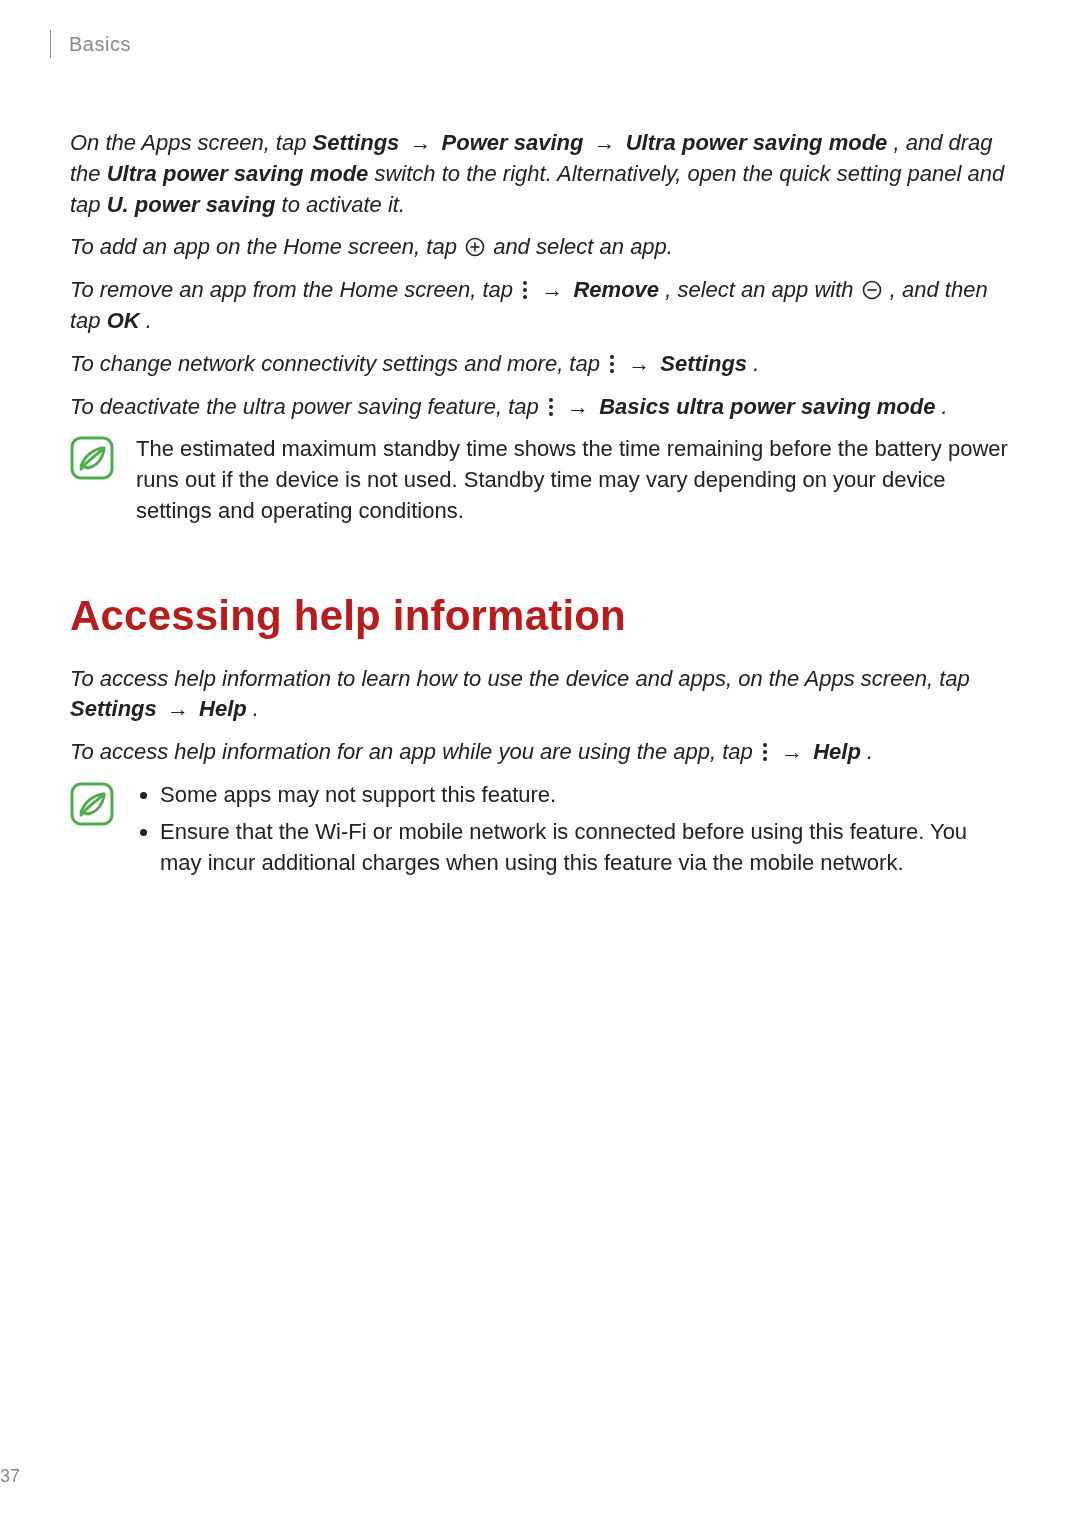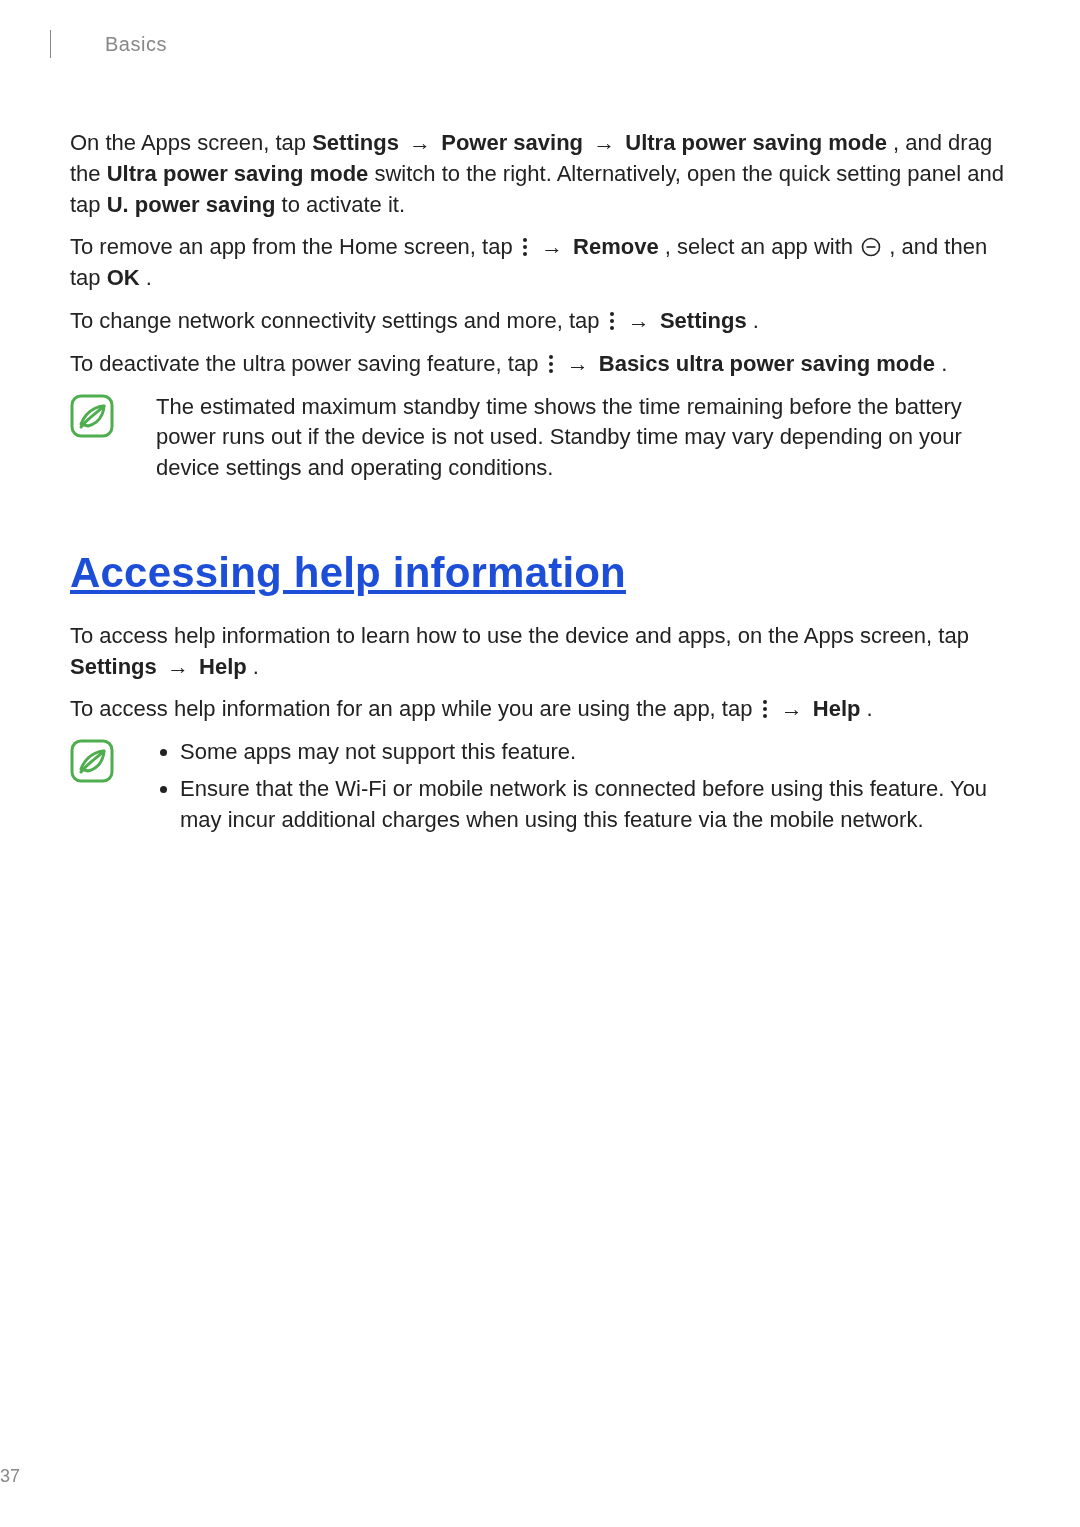--- a/index.html
+++ b/index.html
@@ -18,53 +18,51 @@
     position: relative;
     width: 1080px;
     height: 1527px;
     box-sizing: border-box;
     padding: 30px 70px 0 70px;
   }
   .header {
     display: flex;
     align-items: center;
     margin-bottom: 70px;
-    gap: 36px;
   }
   .header-rule {
     width: 1px;
     height: 28px;
     background: #888;
     margin: 0 18px 0 -20px;
   }
   .header-label {
     color: #888;
     font-size: 20px;
     letter-spacing: 0.5px;
   }
   .content p {
     margin: 0 0 12px 0;
   }
   .content .para {
     margin-bottom: 12px;
+    font-style: italic;
   }
   h2.section-title {
-    color: #1d4ed8;
+    color: #b91c1c;
     font-weight: 700;
     font-size: 42px;
     margin: 60px 0 18px 0;
     letter-spacing: 0.2px;
-    text-decoration: underline;
   }
   .note-row {
     display: flex;
     align-items: flex-start;
     margin-top: 10px;
     margin-bottom: 10px;
-    gap: 20px;
   }
   .note-icon {
     flex: 0 0 48px;
     margin-right: 18px;
     margin-top: 2px;
   }
   .note-body {
     flex: 1;
   }
   .note-body ul {
@@ -135,20 +133,27 @@
       <span class="bold">Power saving</span>
       <span class="arrow">→</span>
       <span class="bold">Ultra power saving mode</span>
       <span>, and drag the </span>
       <span class="bold">Ultra power saving mode</span>
       <span> switch to the right. Alternatively, open the quick setting panel and tap </span>
       <span class="bold">U. power saving</span>
       <span> to activate it.</span>
     </p>
 
+    <p class="para">
+      <span>To add an app on the Home screen, tap </span>
+      <span class="inline-icon"><svg width="20" height="20">
+            <use href="#icon-plus-circle"></use>
+          </svg></span>
+      <span> and select an app.</span>
+    </p>
 
     <p class="para">
       <span>To remove an app from the Home screen, tap </span>
       <span class="inline-icon"><svg width="8" height="20">
             <use href="#icon-vdots"></use>
           </svg></span>
       <span class="arrow">→</span>
       <span class="bold">Remove</span>
       <span>, select an app with </span>
       <span class="inline-icon"><svg width="20" height="20">

